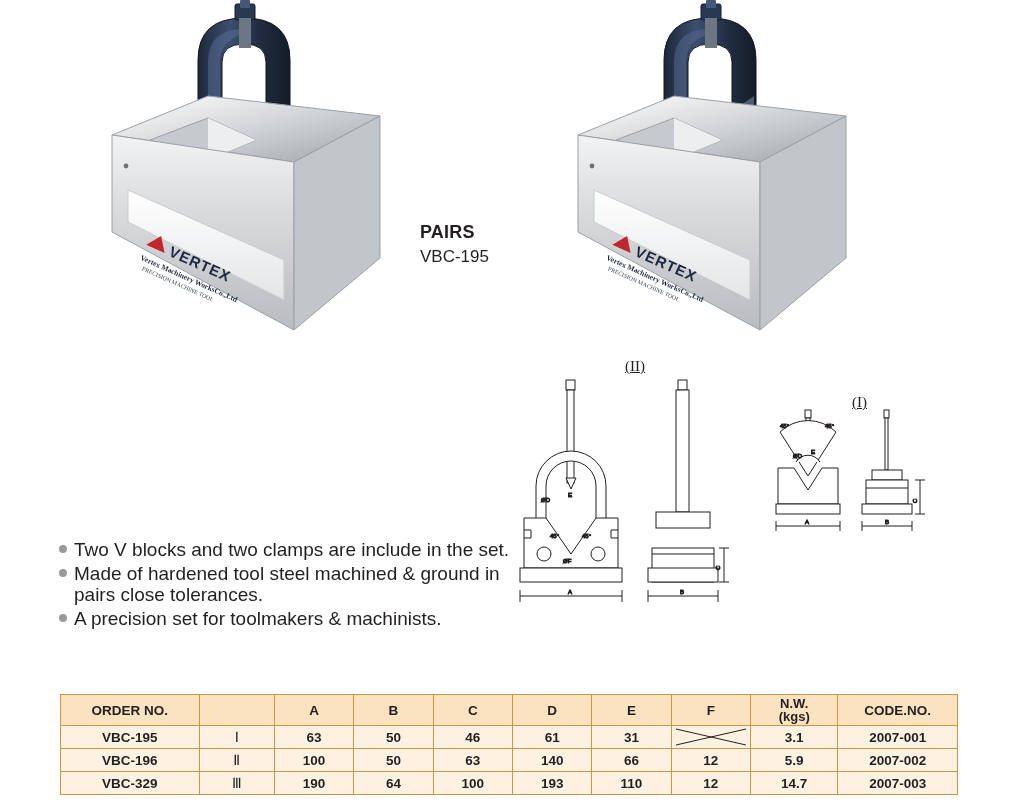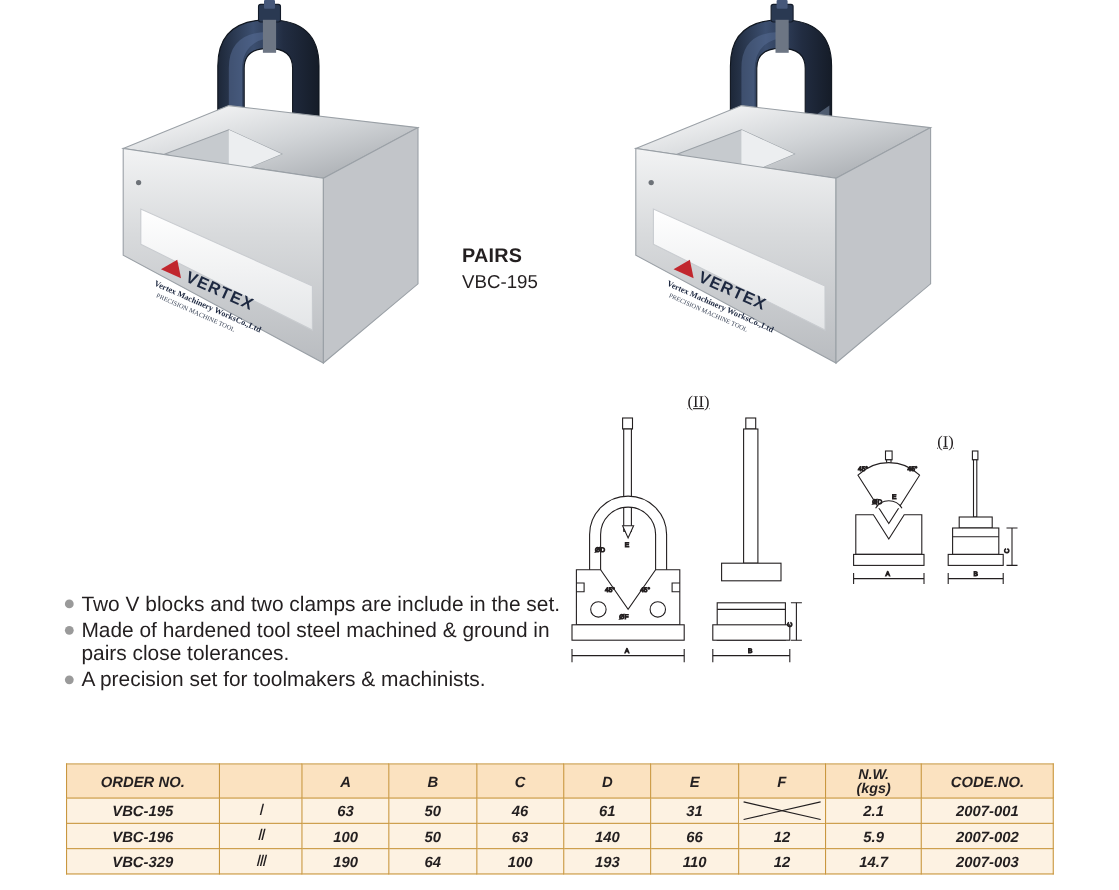--- a/index.html
+++ b/index.html
@@ -82,21 +82,20 @@
   }
   #label-II { left: 125px; top: 0px; }
   #label-I  { left: 352px; top: 36px; }
 
   
   .spec-table-wrap {
     position: absolute;
     left: 60px;
     top: 694px;
     width: 760px;
-    font-style: italic;
   }
   table.spec {
     border-collapse: collapse;
     width: 898px;
     font-size: 13.5px;
   }
   table.spec th,
   table.spec td {
     border: 1px solid #c9973f;
     text-align: center;
@@ -409,21 +408,21 @@
         <td class="num">50</td>
         <td class="num">46</td>
         <td class="num">61</td>
         <td class="num">31</td>
         <td class="num xcell">
           <svg width="78" height="22">
             <line x1="4" y1="3" x2="74" y2="19" stroke="#231f20" stroke-width="1"></line>
             <line x1="4" y1="19" x2="74" y2="3" stroke="#231f20" stroke-width="1"></line>
           </svg>
         </td>
-        <td class="nw">2.1</td>
+        <td class="nw">3.1</td>
         <td class="code">2007-001</td>
       </tr>
       <tr>
         <td class="order">VBC-196</td>
         <td class="rom">Ⅱ</td>
         <td class="num">100</td>
         <td class="num">50</td>
         <td class="num">63</td>
         <td class="num">140</td>
         <td class="num">66</td>

